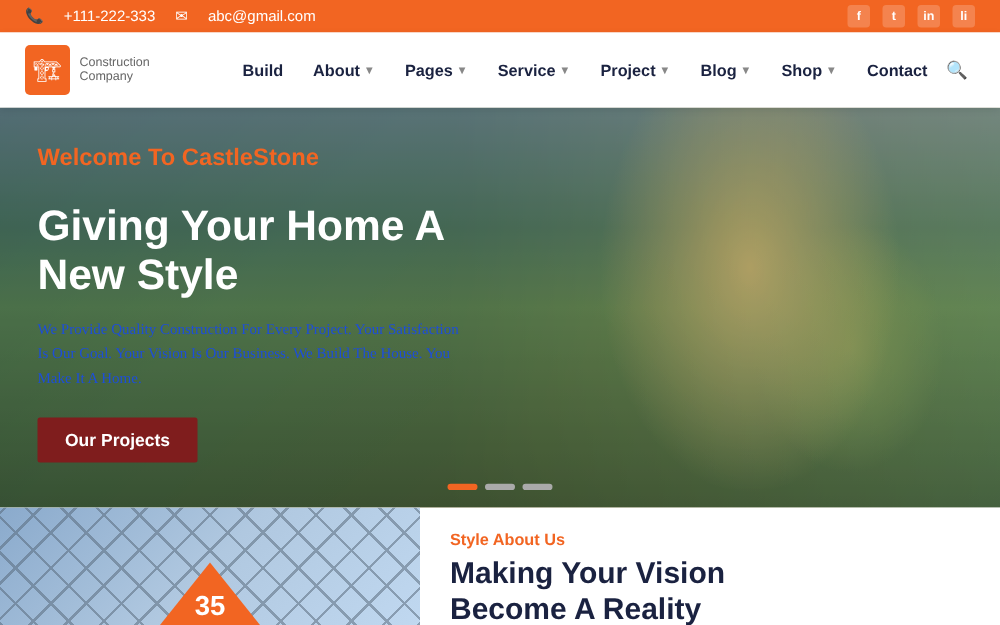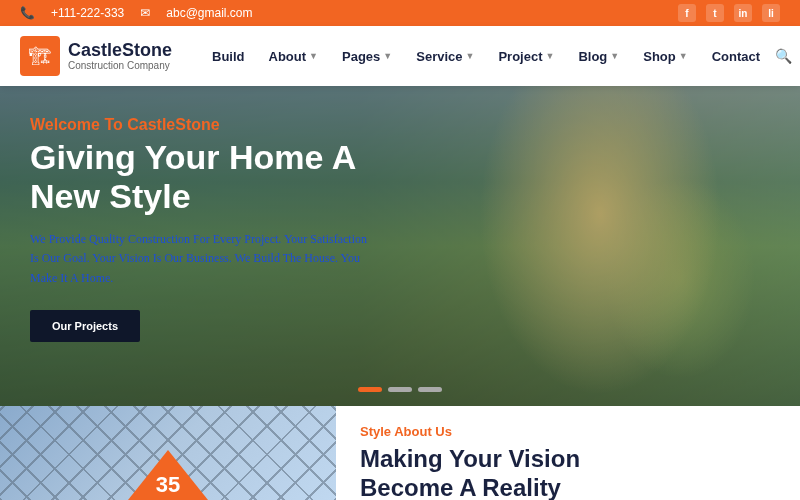--- a/index.html
+++ b/index.html
@@ -90,45 +90,45 @@
       opacity: 0.7;
     }
     .hero-content {
       position: relative;
       z-index: 2;
       padding: 30px 30px;
       max-width: 420px;
     }
     .hero-subtitle {
       color: #f26522;
-      font-size: 16px;
+      font-size: 19px;
       font-weight: 700;
-      margin-bottom: 4px;
+      margin-bottom: 24px;
     }
     .hero-title {
       color: #fff;
       font-size: 34px;
       font-weight: 900;
       line-height: 1.15;
       margin-bottom: 14px;
     }
     .hero-desc {
       color: #1d4ed8;
       font-size: 12px;
       line-height: 1.6;
       margin-bottom: 22px;
       max-width: 340px;
       font-family: Liberation Serif, serif;
     }
     .hero-btn {
-      background: #0f172a;
+      background: #7f1d1d;
       color: #fff;
       border: none;
       padding: 10px 22px;
-      font-size: 11px;
+      font-size: 14px;
       font-weight: 700;
       cursor: pointer;
       border-radius: 2px;
     }
     
     .slider-dots {
       position: absolute;
       bottom: 14px;
       left: 50%;
       transform: translateX(-50%);
@@ -220,21 +220,20 @@
     <div class="social-icon">t</div>
     <div class="social-icon">in</div>
     <div class="social-icon">li</div>
   </div>
 </div>
 
 <nav class="navbar">
   <div class="logo">
     <div class="logo-icon">🏗</div>
     <div class="logo-text">
-      <span class="logo-name">CastleStone</span>
       <span class="logo-sub">Construction Company</span>
     </div>
   </div>
   <div class="nav-links">
     <div class="nav-item">Build</div>
     <div class="nav-item">About <span class="nav-arrow">▼</span></div>
     <div class="nav-item">Pages <span class="nav-arrow">▼</span></div>
     <div class="nav-item">Service <span class="nav-arrow">▼</span></div>
     <div class="nav-item">Project <span class="nav-arrow">▼</span></div>
     <div class="nav-item">Blog <span class="nav-arrow">▼</span></div>

